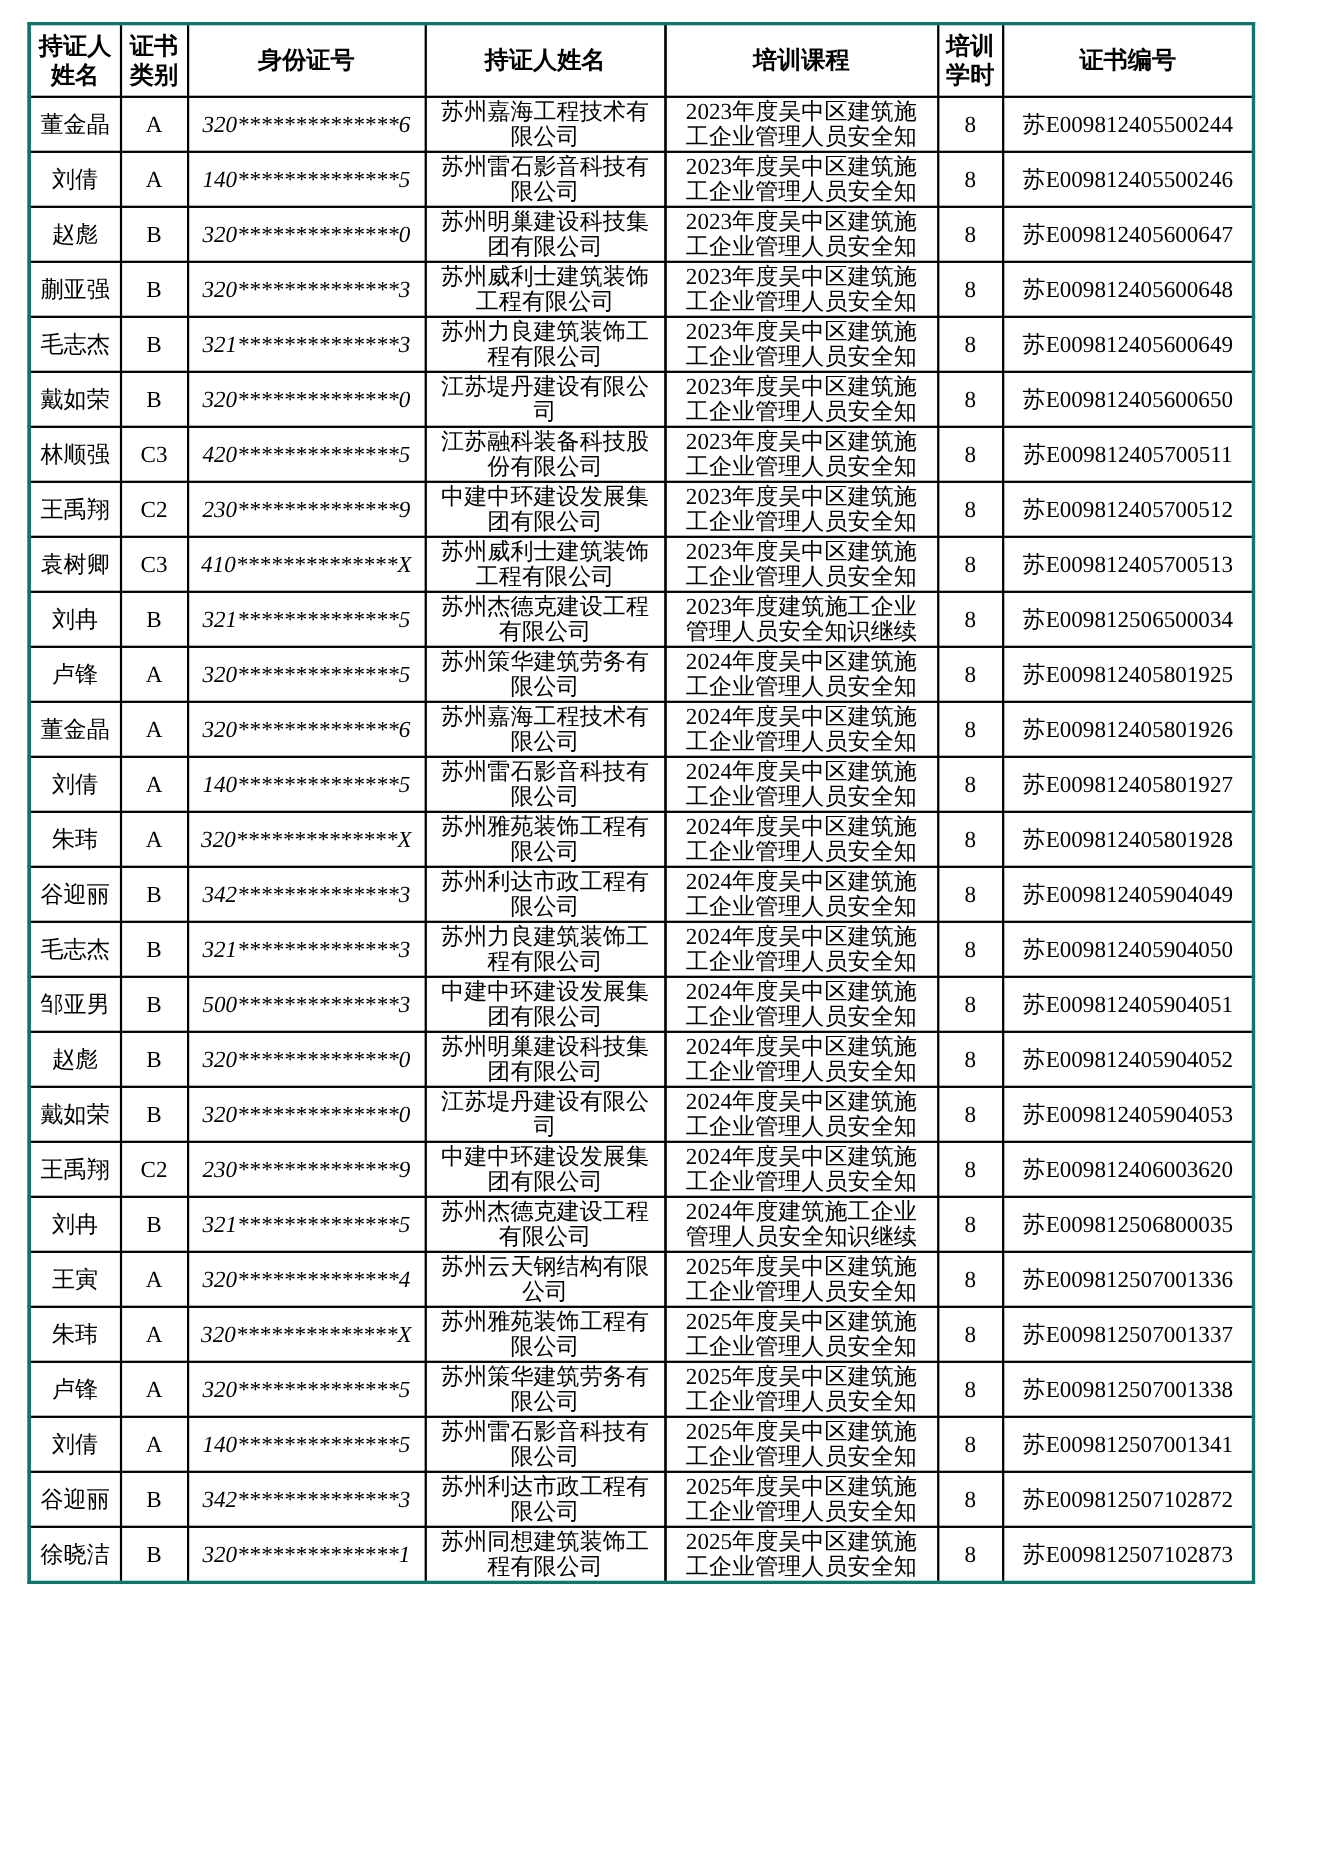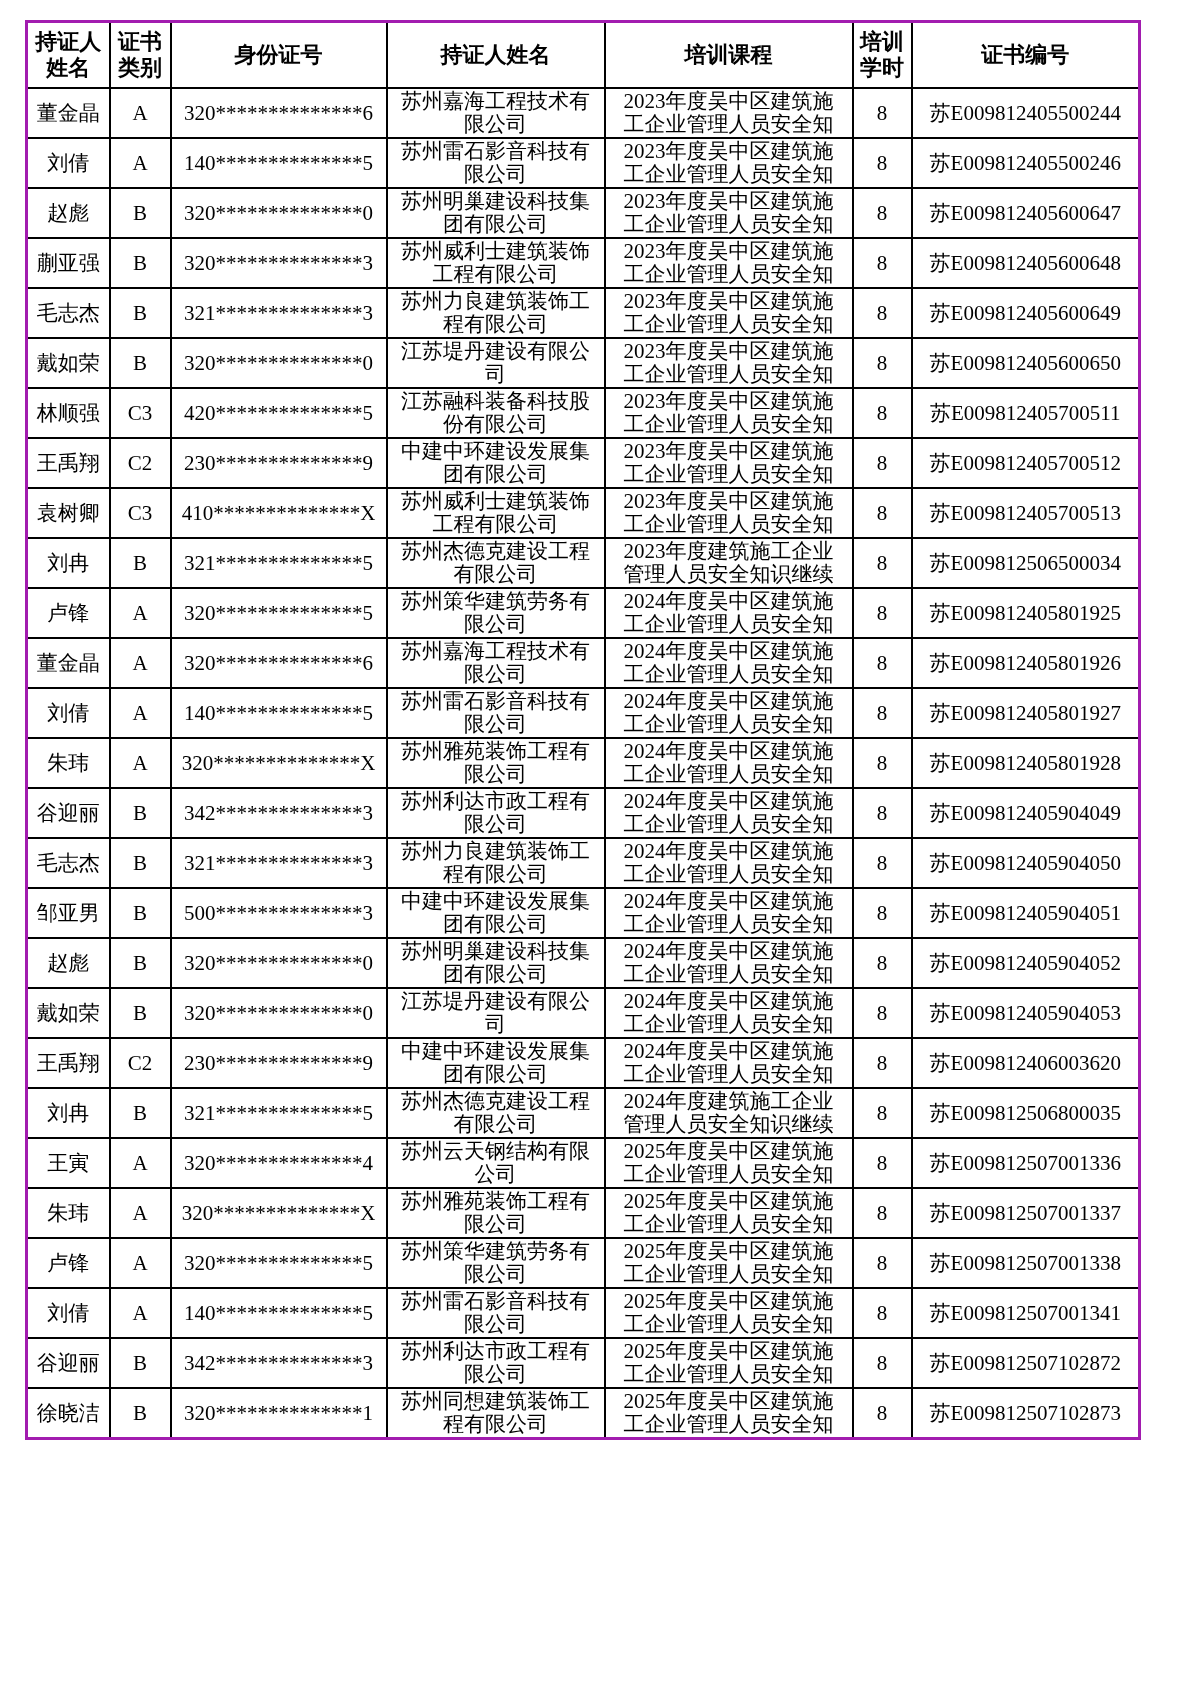--- a/index.html
+++ b/index.html
@@ -14,21 +14,21 @@
     font-family: "Liberation Serif", serif;
     color: #000000;
   }
   .cert-table {
     position: absolute;
     left: 25px;
     top: 20px;
     width: 1113px;
     border-collapse: collapse;
     table-layout: fixed;
-    border: 3px solid #a21caf;
+    border: 3px solid #0f766e;
     background: #737373;
   }
   .cert-table th, .cert-table td {
     border: 2px solid #000000;
     text-align: center;
     vertical-align: middle;
     overflow: hidden;
     padding: 0 2px;
     color: #000000;
     background: #ffffff;
@@ -38,21 +38,21 @@
     font-size: 22px;
     font-weight: bold;
     line-height: 26px;
   }
   .cert-table tbody td {
     height: 48px;
     font-size: 21px;
     line-height: 23px;
   }
   
-  .cert-table tbody td:nth-child(3) { letter-spacing: 0px; }
+  .cert-table tbody td:nth-child(3) { letter-spacing: 0px; font-style: italic; }
   .cert-table tbody td:nth-child(4) { padding: 0 8px; }
   .cert-table tbody td:nth-child(5) { padding: 0 10px; }
   .cert-table tbody td:nth-child(7) { padding: 0 4px; }
 </style>
 </head>
 <body>
 
 <table class="cert-table">
   <colgroup>
     <col style="width:83px">

